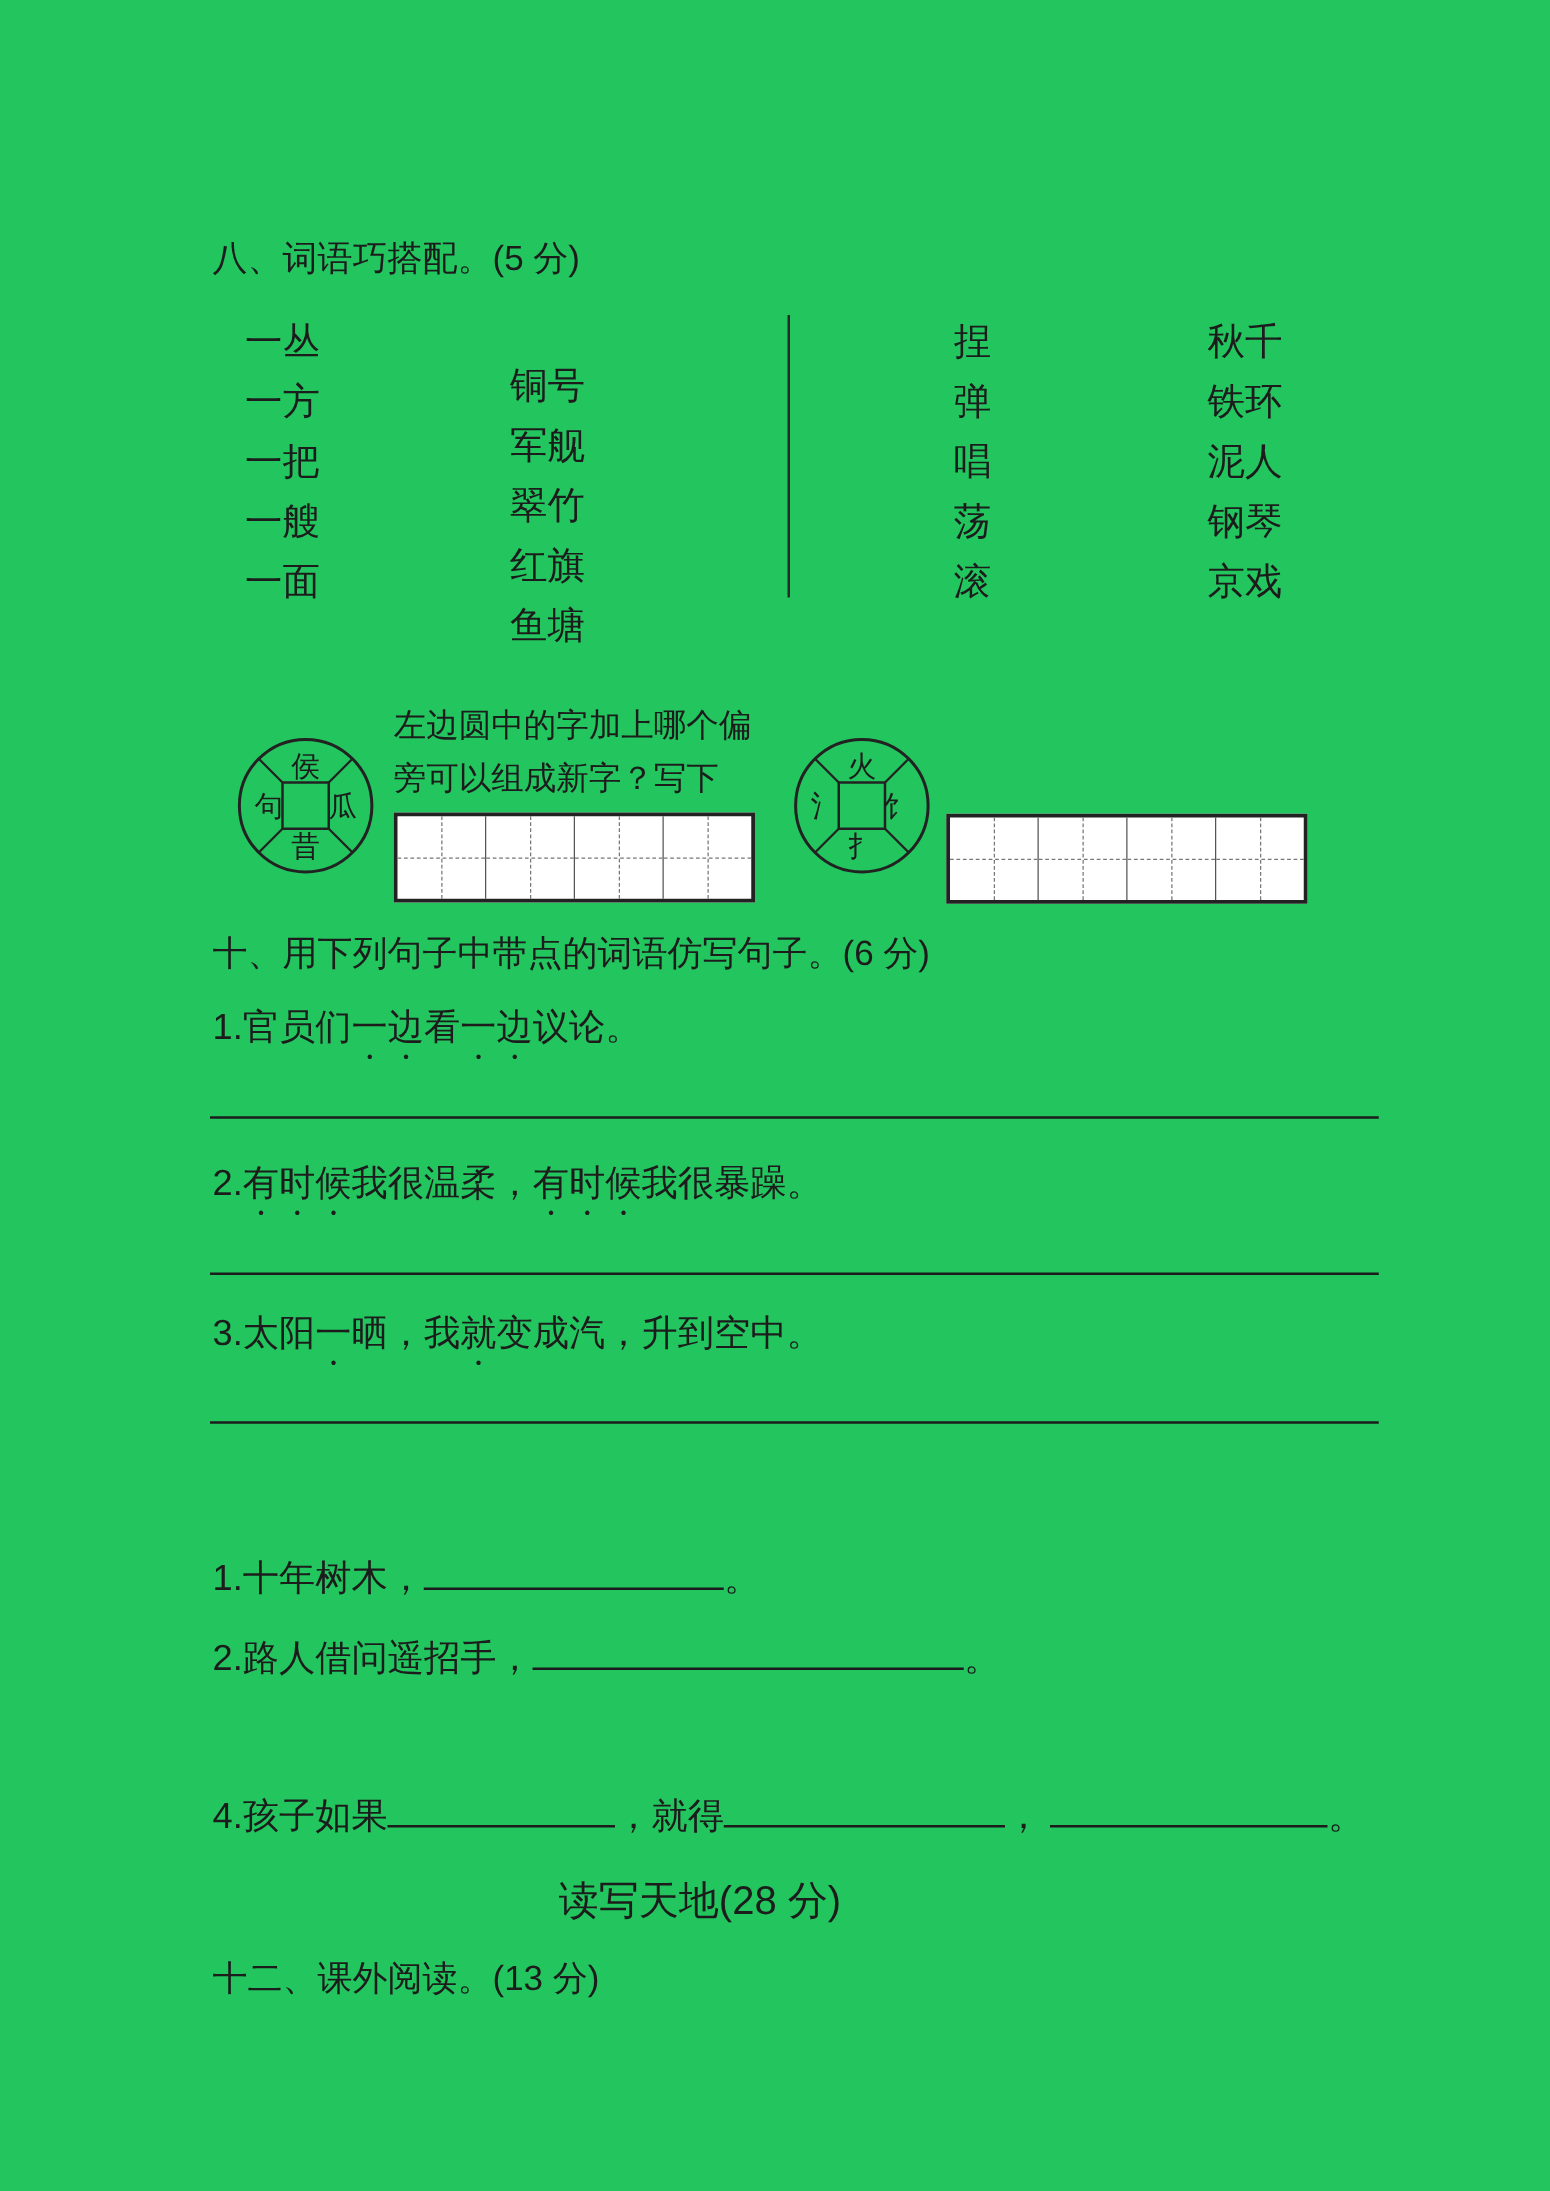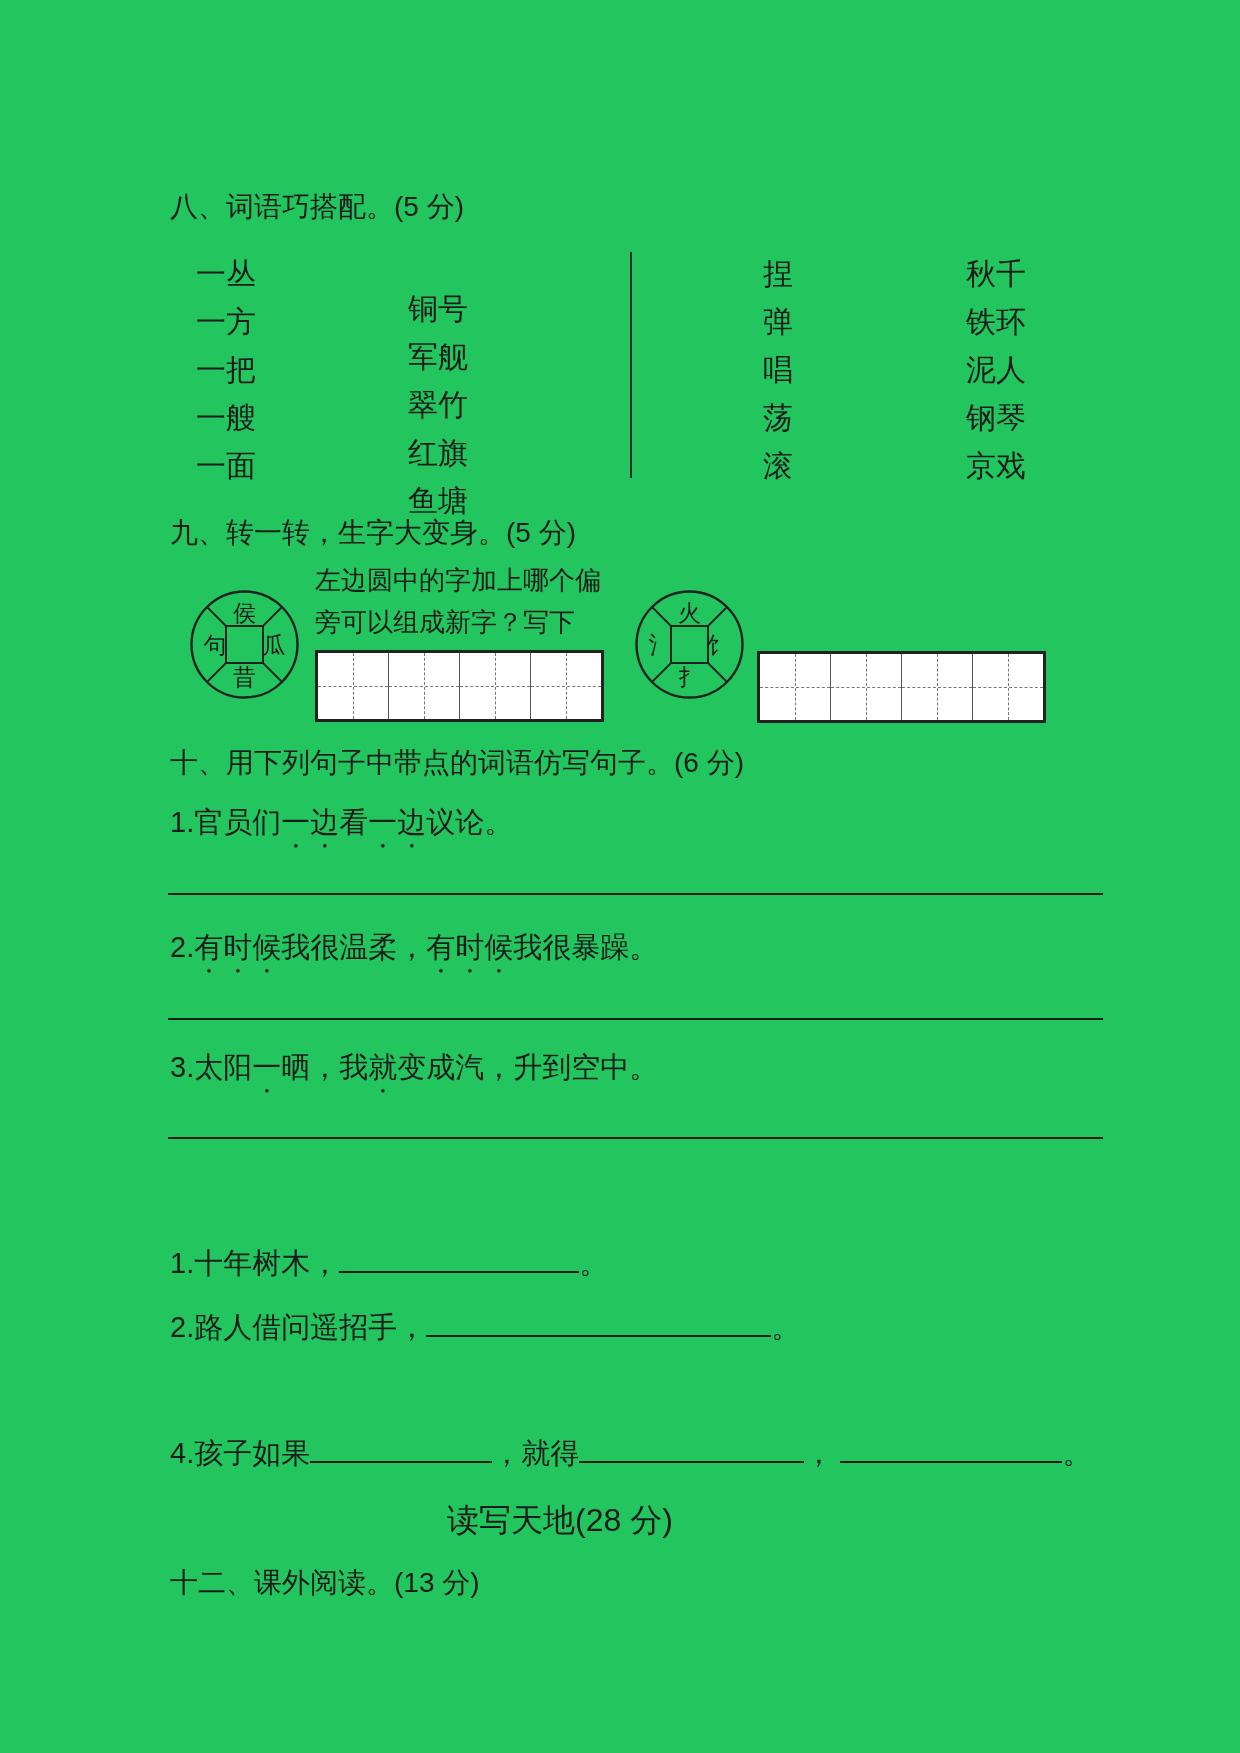--- a/index.html
+++ b/index.html
@@ -74,21 +74,20 @@
     <div class="wrow">滚</div>
   </div>
   <div class="wordcol" style="left:966px; top:250px;">
     <div class="wrow">秋千</div>
     <div class="wrow">铁环</div>
     <div class="wrow">泥人</div>
     <div class="wrow">钢琴</div>
     <div class="wrow">京戏</div>
   </div>
 
-  <div class="abs h" style="left:170px; top:511px;"><span>九、转一转，生字大变身。</span><span class="score">(5 分)</span></div>
 
   <div class="coin" style="left:188px; top:588px;">
     <svg width="113" height="113" viewBox="0 0 113 113">
       <circle cx="56.5" cy="56.5" r="53" fill="none" stroke="#222" stroke-width="2.4"></circle>
       <rect x="38" y="38" width="37" height="37" fill="none" stroke="#222" stroke-width="2"></rect>
       <line x1="38" y1="38" x2="19" y2="19" stroke="#222" stroke-width="1.8"></line>
       <line x1="75" y1="38" x2="94" y2="19" stroke="#222" stroke-width="1.8"></line>
       <line x1="38" y1="75" x2="19" y2="94" stroke="#222" stroke-width="1.8"></line>
       <line x1="75" y1="75" x2="94" y2="94" stroke="#222" stroke-width="1.8"></line>
       <text x="56.5" y="33" font-size="23" text-anchor="middle" fill="#1c1c1c">侯</text>

